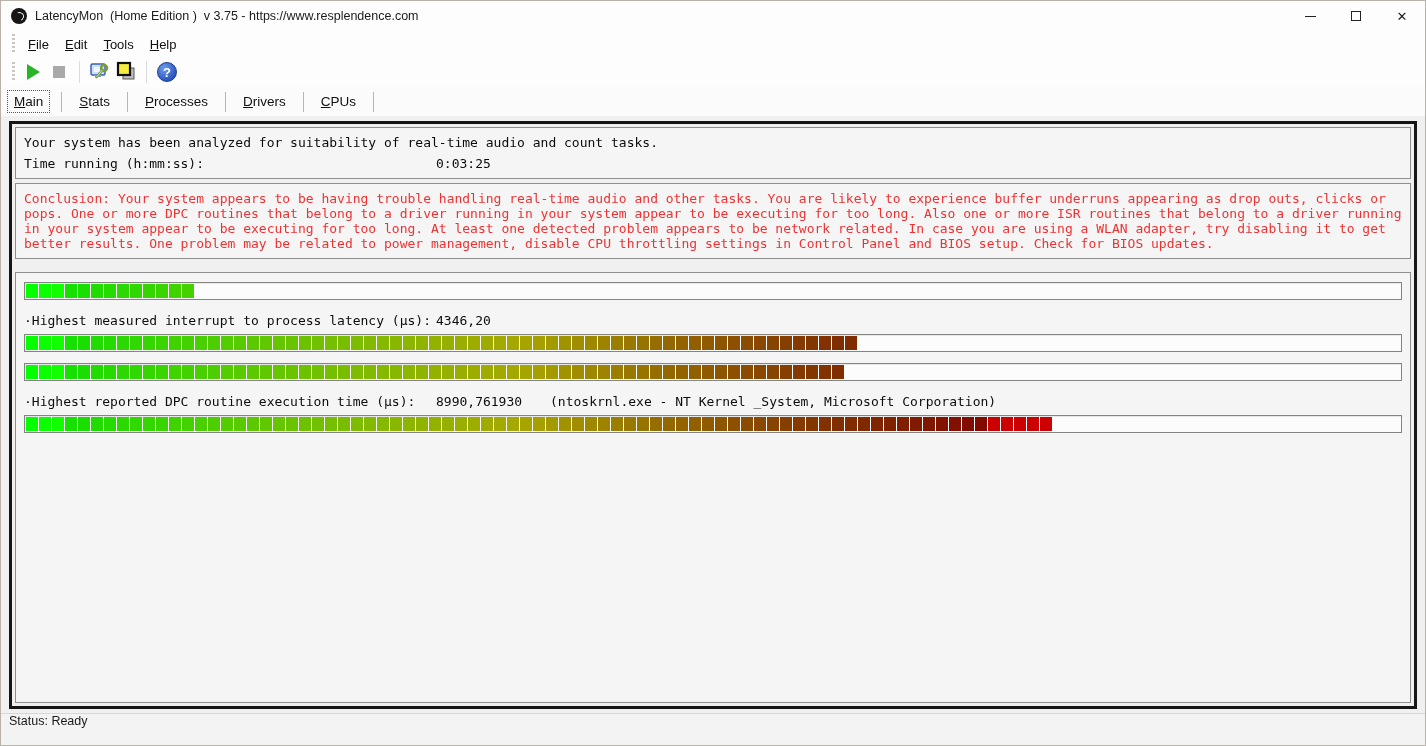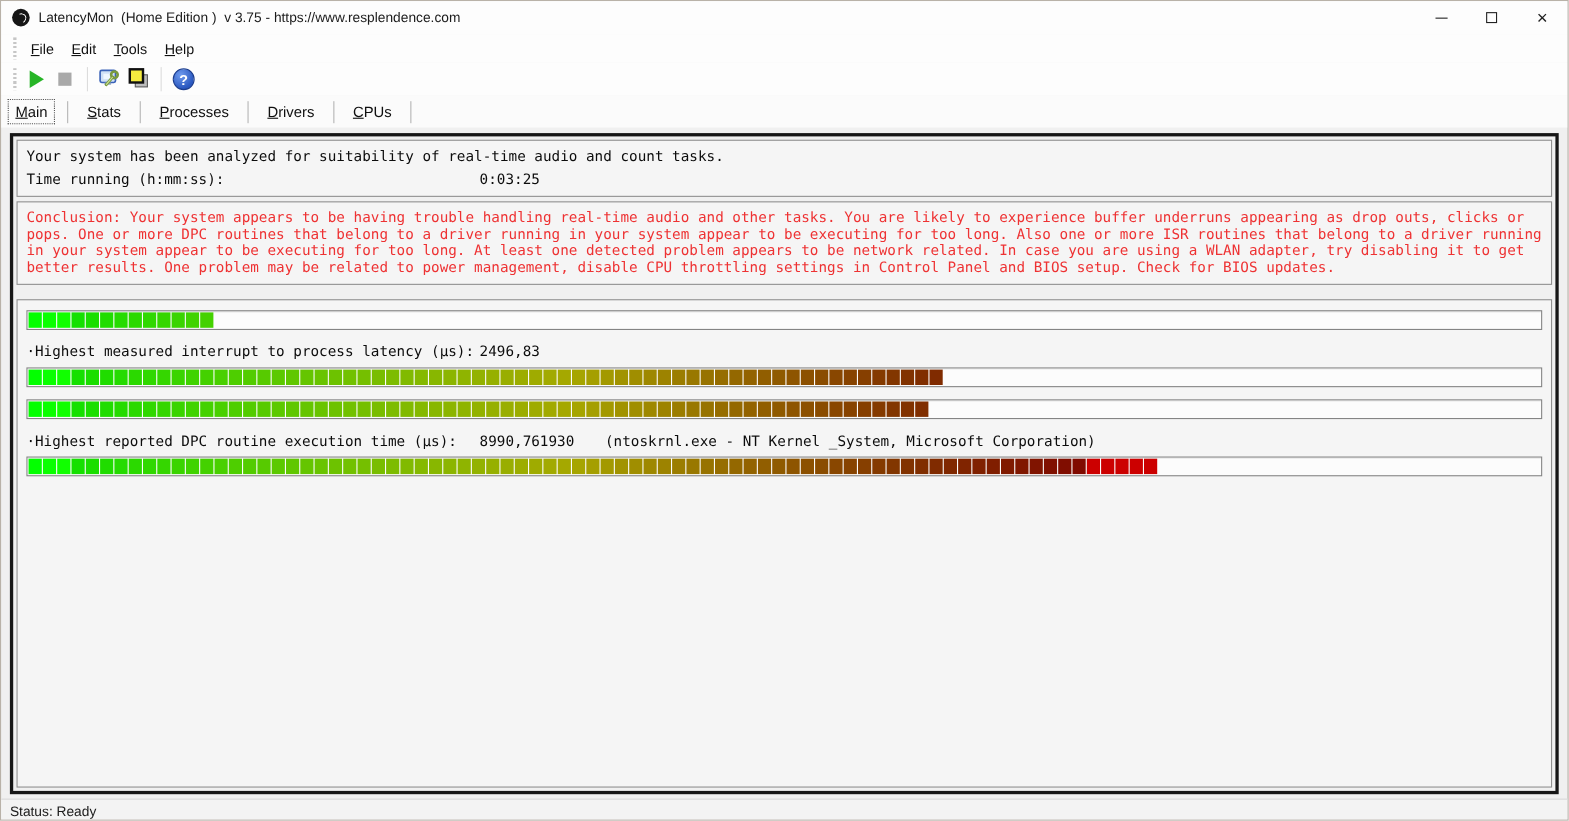--- a/index.html
+++ b/index.html
@@ -53,22 +53,22 @@
   .panelC { flex:1; padding:6px 8px; color:#0c0c0c; }
   .col-label { display:inline-block; width:412px; white-space:pre; }
   .col-value { display:inline-block; width:114px; white-space:pre; }
   .col-detail { white-space:pre; }
   .mrow { margin-bottom:11px; }
   .mline { line-height:20px; }
   .track { margin-top:3px; height:18px; border:1px solid #848484; background:#fcfcfc; display:flex; padding:1px 0 1px 1px; box-shadow:inset 1px 1px 0 #e8e8e8; }
   .track.thin { height:9px; }
   .seg { width:12px; margin-right:1px; height:100%; flex:none; }
   
-  .statusbar { height:19px; flex:none; background:#f3f3f3; border-top:1px solid #d8d8d8;
-    display:flex; align-items:flex-end; padding-left:8px; font-size:12.5px; color:#1a1a1a; }
+  .statusbar { height:32px; flex:none; background:#f3f3f3; border-top:1px solid #d8d8d8;
+    display:flex; align-items:flex-start; padding-left:8px; font-size:12.5px; color:#1a1a1a; }
   
   svg { display:block; }
 </style>
 </head>
 <body>
 
 <div class="titlebar">
   <span class="app-icon"></span>
   <span class="title-text">LatencyMon  (Home Edition )  v 3.75 - https://www.resplendence.com</span>
   <div class="win-btns">
@@ -162,21 +162,21 @@
             <span class="seg" style="background: rgb(43, 217, 0);"></span>
             <span class="seg" style="background: rgb(48, 216, 0);"></span>
             <span class="seg" style="background: rgb(53, 214, 0);"></span>
             <span class="seg" style="background: rgb(58, 212, 0);"></span>
             <span class="seg" style="background: rgb(64, 211, 0);"></span>
             <span class="seg" style="background: rgb(68, 209, 0);"></span>
           </div>
       </div>
 
       <div class="mrow">
-        <div class="mline"><span class="col-label">·Highest measured interrupt to process latency (µs):</span><span class="col-value">2496,83</span><span class="col-detail"></span></div>
+        <div class="mline"><span class="col-label">·Highest measured interrupt to process latency (µs):</span><span class="col-value">4346,20</span><span class="col-detail"></span></div>
         <div class="track">
             <span class="seg" style="background: rgb(3, 255, 0);"></span>
             <span class="seg" style="background: rgb(10, 255, 0);"></span>
             <span class="seg" style="background: rgb(17, 255, 0);"></span>
             <span class="seg" style="background: rgb(21, 224, 0);"></span>
             <span class="seg" style="background: rgb(26, 222, 0);"></span>
             <span class="seg" style="background: rgb(32, 220, 0);"></span>
             <span class="seg" style="background: rgb(37, 219, 0);"></span>
             <span class="seg" style="background: rgb(43, 217, 0);"></span>
             <span class="seg" style="background: rgb(48, 216, 0);"></span>

